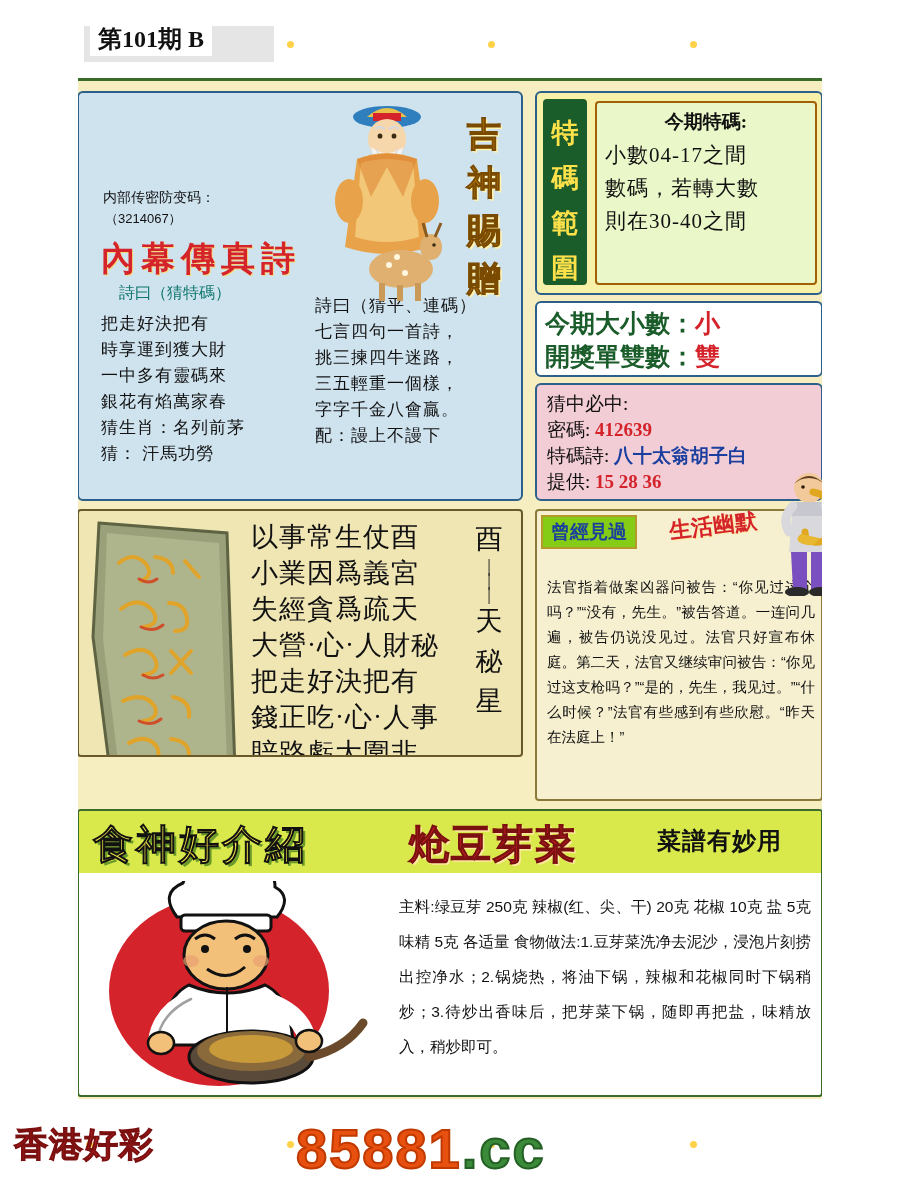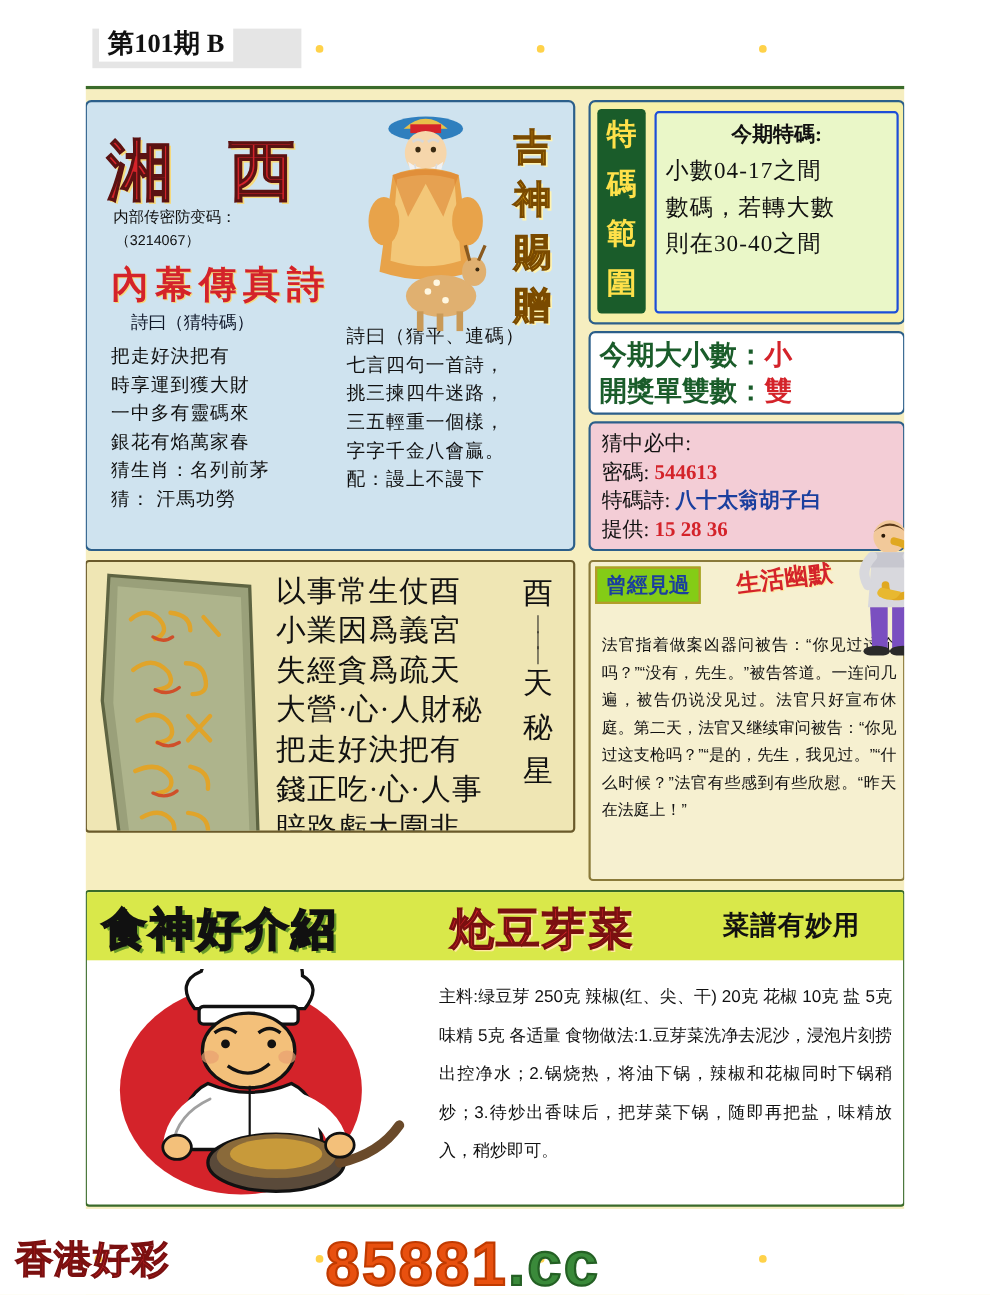--- a/index.html
+++ b/index.html
@@ -141,21 +141,21 @@
     position: absolute; left: 22px; top: 143px;
     font-family: "Liberation Serif", serif;
     font-size: 34px; font-weight: bold;
     color: #d4232a;
     letter-spacing: 6px;
     text-shadow: 1px 1px 0 #f6d97a;
     text-align: center;
   }
   #poem-label {
     position: absolute; left: 40px; top: 190px;
-    font-size: 16px; color: #0f172a;
+    font-size: 16px; color: #0f766e;
   }
   #poem-left {
     position: absolute; left: 22px; top: 218px;
     width: 210px;
     font-family: "Liberation Serif", serif;
     font-size: 17px; line-height: 26px; color: #111;
     letter-spacing: 1px;
   }
   #poem-left .ln { white-space: nowrap; }
   #poem-right {
@@ -194,27 +194,27 @@
   #tema-label {
     position: absolute; left: 6px; top: 6px;
     width: 44px; height: 186px;
     background: #1a5c2a;
     border-radius: 4px;
     color: #ffe14a;
     font-family: "Liberation Serif", serif;
     font-size: 27px; font-weight: bold;
     text-align: center;
     line-height: 45px;
-    padding-top: 1px;
+    padding-top: 12px;
     box-sizing: border-box;
   }
   #tema-body {
     position: absolute; left: 58px; top: 8px; width: 222px; height: 184px;
     background: #eaf7c8;
-    border: 2px solid #1d4ed8;
+    border: 2px solid #a16207;
     border-radius: 4px;
     box-sizing: border-box;
     padding: 6px 8px;
     font-family: "Liberation Serif", serif;
     color: #111;
   }
   #tema-head {
     text-align: center;
     font-size: 19px;
     font-weight: bold;
@@ -332,21 +332,21 @@
     border-radius: 4px;
     overflow: hidden;
   }
   #food-band {
     position: absolute; left: 0; top: 0; width: 746px; height: 62px;
     background: #d9e84a;
   }
   #food-title {
     position: absolute; left: 14px; top: 6px;
     font-family: "Liberation Serif", serif;
-    font-size: 40px; font-weight: bold;
+    font-size: 40px; font-weight: normal;
     color: #f6e84a;
     letter-spacing: 3px;
     -webkit-text-stroke: 2px #111;
     text-shadow: 3px 3px 0 #6a9a2a;
   }
   #food-dish {
     position: absolute; left: 330px; top: 6px;
     font-family: "Liberation Serif", serif;
     font-size: 40px; font-weight: bold;
     color: #d4232a;
@@ -558,21 +558,20 @@
         </span>
         <span class="band-en">MARK SIX</span>
         <span class="band-cn">六合彩</span>
       </div>
 
   </div>
 
   <div id="frame">
 
     <div class="panel" id="panel-main">
-      <div id="title-xiangxi">湘 西</div>
       <div id="sub-secret">内部传密防变码：</div>
       <div id="sub-secret2">（3214067）</div>
       <div id="title-neimu">內幕傳真詩</div>
       <div id="poem-label">詩曰（猜特碼）</div>
 
       <div id="poem-left">
         <div class="ln">把走好決把有</div>
         <div class="ln">時享運到獲大財</div>
         <div class="ln">一中多有靈碼來</div>
         <div class="ln">銀花有焰萬家春</div>
@@ -646,21 +645,21 @@
         <span>開獎單雙數：</span><span class="val">雙</span>
       </div>
     </div>
 
     <div class="panel" id="panel-code">
       <div class="row">
         <span>猜中必中:</span>
       </div>
       <div class="row">
         <span>密碼:</span>
-        <span class="v">544613</span>
+        <span class="v">412639</span>
       </div>
       <div class="row">
         <span>特碼詩:</span>
         <span class="vb">八十太翁胡子白</span>
       </div>
       <div class="row">
         <span>提供:</span>
         <span class="v">15 28 36</span>
       </div>
     </div>

